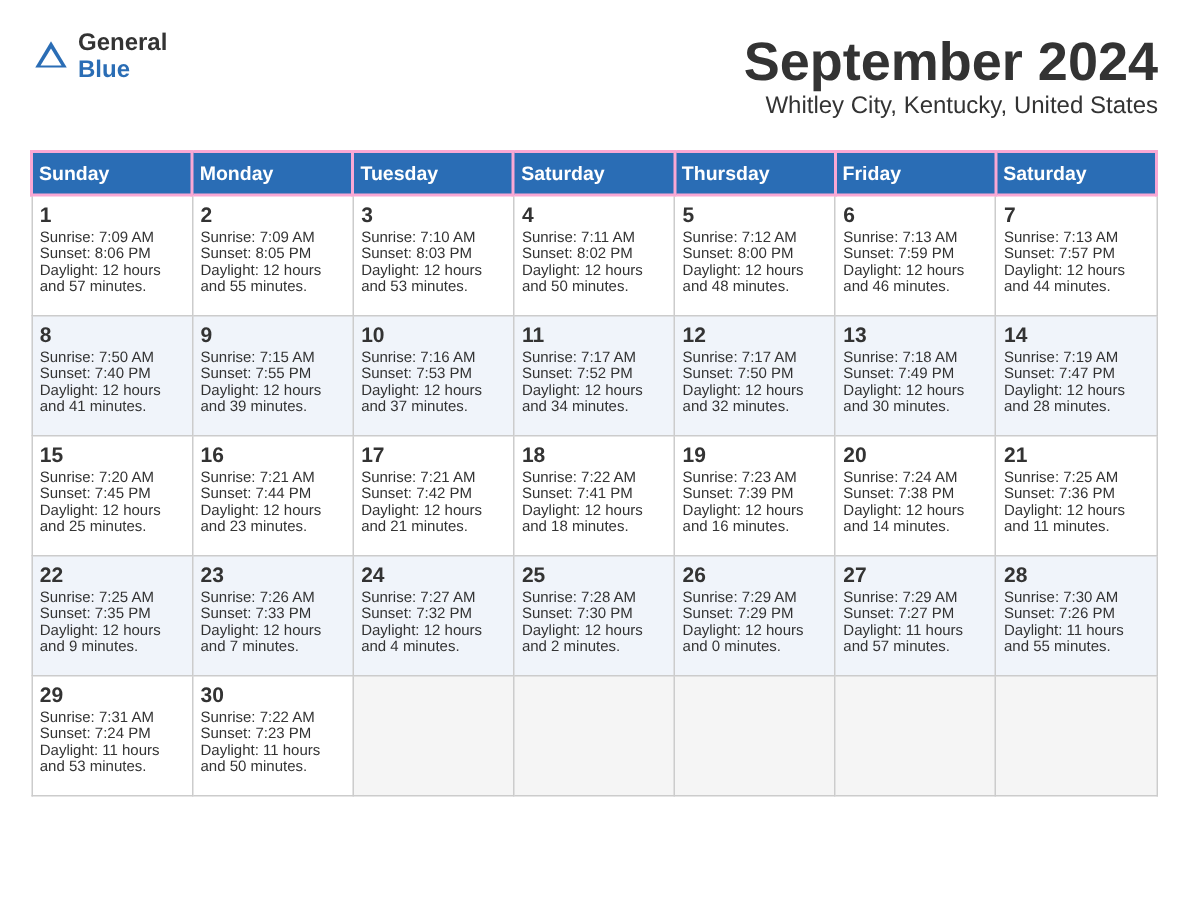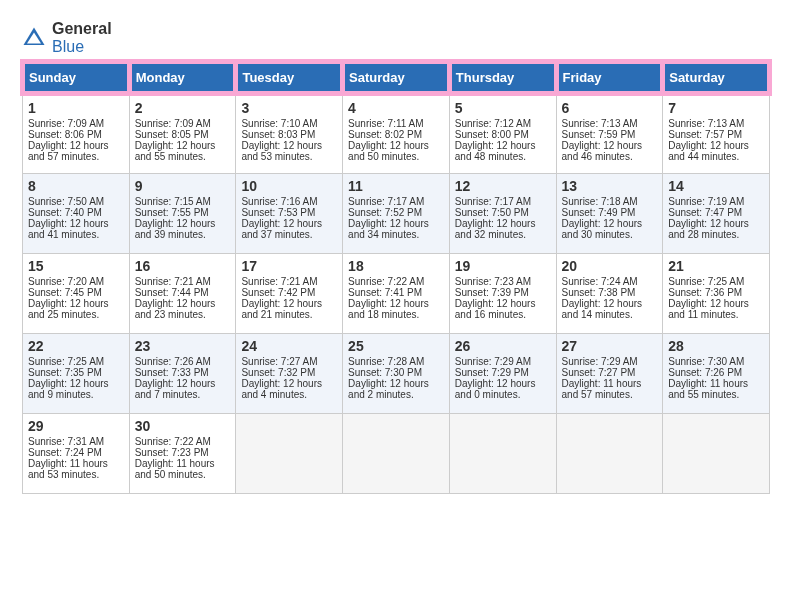--- a/index.html
+++ b/index.html
@@ -7,40 +7,40 @@
       font-family: Arial, sans-serif;
       background: #fff;
       width: 792px;
       min-height: 612px;
       padding: 20px;
     }
     .header-section {
       display: flex;
       justify-content: space-between;
       align-items: flex-start;
-      margin-bottom: 4px;
+      margin-bottom: 20px;
     }
     .logo {
       display: flex;
       align-items: center;
       gap: 4px;
     }
     .logo-text {
       display: flex;
       flex-direction: column;
       line-height: 1.1;
     }
     .logo-general {
       font-size: 16px;
       font-weight: bold;
       color: #333;
     }
     .logo-blue {
       font-size: 16px;
-      font-weight: normal;
+      font-weight: bold;
       color: #2a6db5;
     }
     .logo-icon {
       width: 28px;
       height: 28px;
     }
     .title-section {
       text-align: right;
     }
     .calendar-title {
@@ -57,21 +57,21 @@
       border-collapse: collapse;
       table-layout: fixed;
     }
     th {
       background-color: #2a6db5;
       color: white;
       font-size: 13px;
       font-weight: bold;
       padding: 6px 4px;
       text-align: left;
-      border: 5px solid #f9a8d4;
+      border: 2px solid #f9a8d4;
     }
     td {
       border: 1px solid #ccc;
       vertical-align: top;
       padding: 4px 5px;
       font-size: 10px;
       color: #333;
       height: 80px;
       background: #fff;
     }
@@ -98,20 +98,24 @@
   <div class="header-section">
     <div class="logo">
       <svg class="logo-icon" viewBox="0 0 40 40" xmlns="http://www.w3.org/2000/svg">
         <polygon points="20,5 35,30 5,30" fill="#2a6db5"></polygon>
         <polygon points="20,12 30,28 10,28" fill="#fff"></polygon>
       </svg>
       <div class="logo-text">
         <span class="logo-general">General</span>
         <span class="logo-blue">Blue</span>
       </div>
+    </div>
+    <div class="title-section">
+      <div class="calendar-title">September 2024</div>
+      <div class="calendar-subtitle">Whitley City, Kentucky, United States</div>
     </div>
   </div>
 
   <table>
     <thead>
       <tr>
         <th>Sunday</th>
         <th>Monday</th>
         <th>Tuesday</th>
         <th>Saturday</th>

